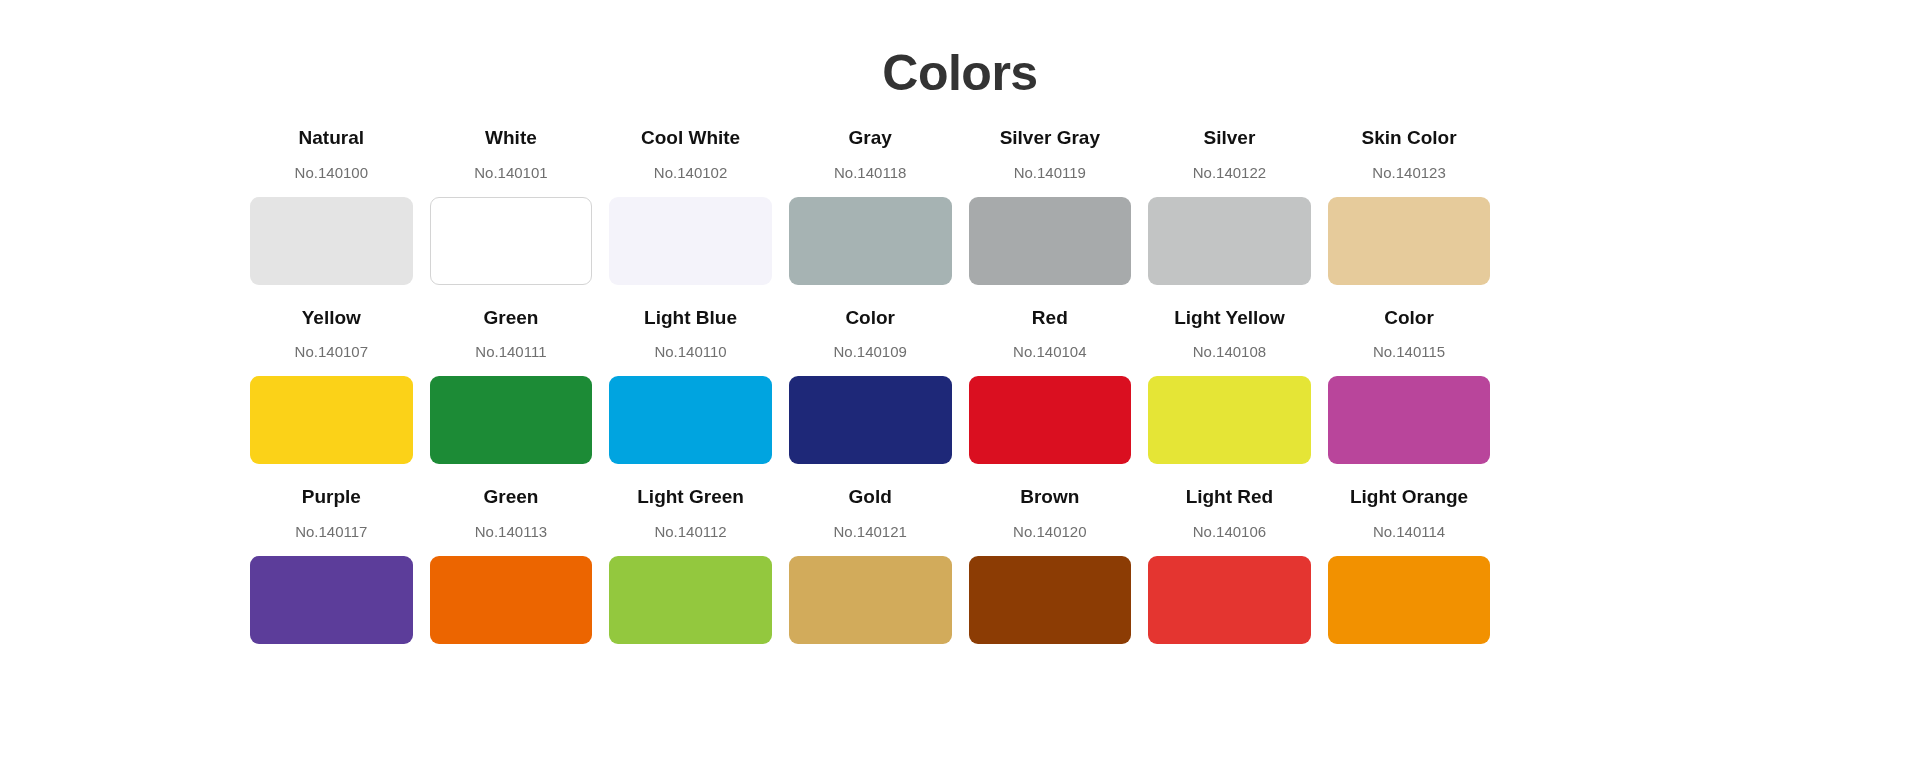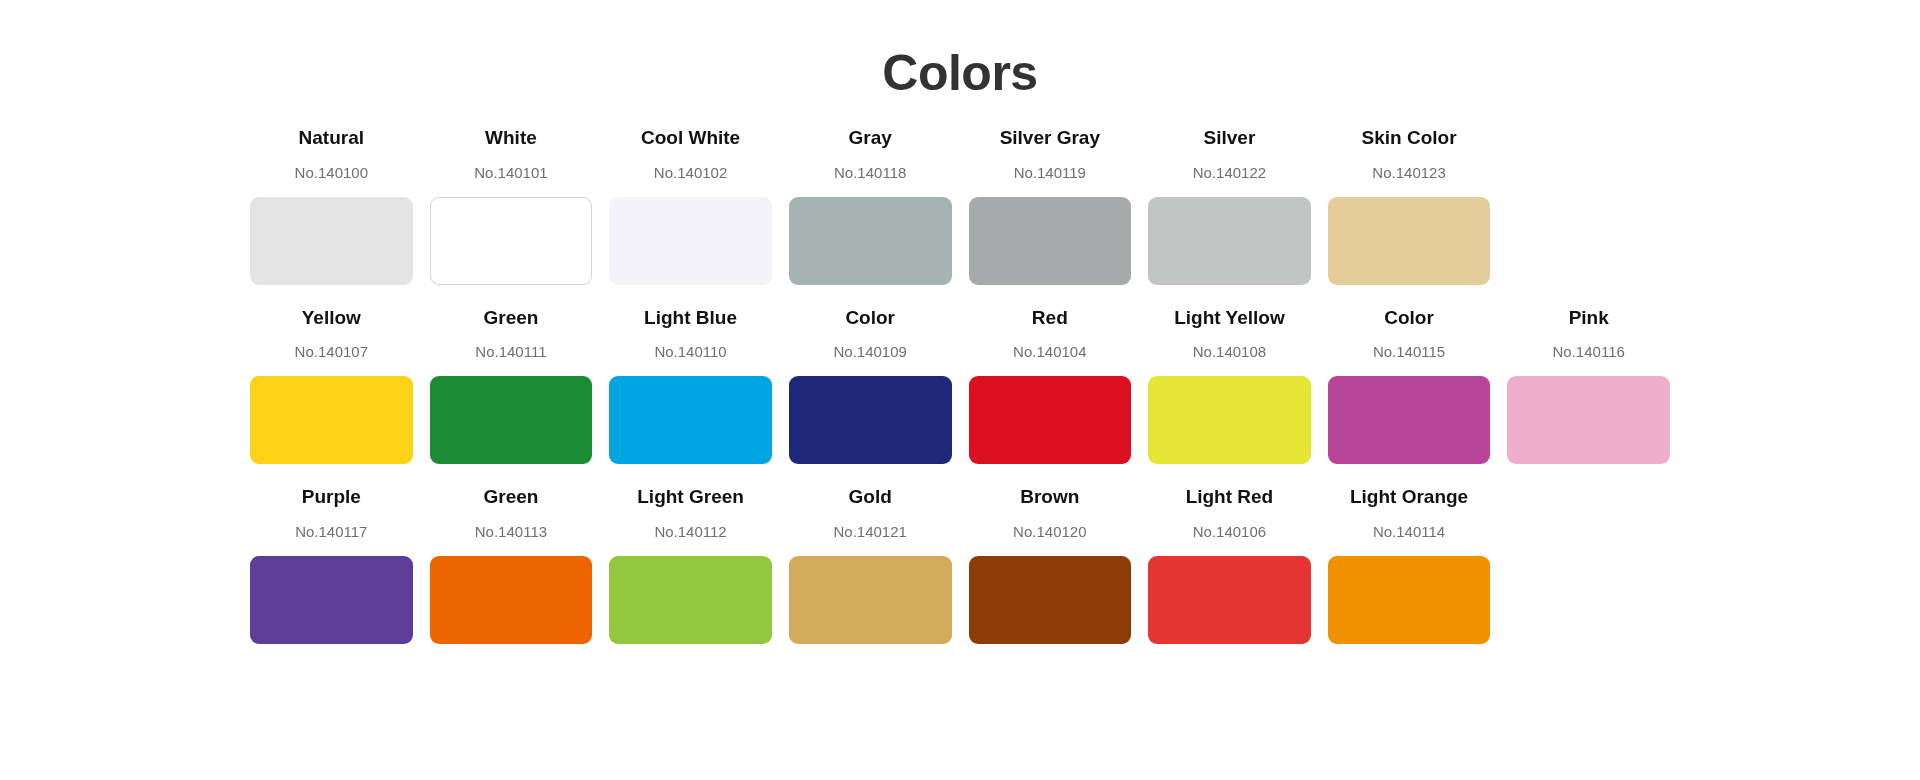--- a/index.html
+++ b/index.html
@@ -161,25 +161,20 @@
         <div class="color-cell">
           <div class="color-name">Light Yellow</div>
           <div class="color-code">No.140108</div>
           <div class="color-swatch" style="background-color: rgb(229, 229, 54);"></div>
         </div>
         <div class="color-cell">
           <div class="color-name">Color</div>
           <div class="color-code">No.140115</div>
           <div class="color-swatch" style="background-color: rgb(185, 69, 155);"></div>
         </div>
-        <div class="color-cell">
-          <div class="color-name">Pink</div>
-          <div class="color-code">No.140116</div>
-          <div class="color-swatch" style="background-color: rgb(240, 174, 205);"></div>
-        </div>
       </div>
       <div class="color-row">
         <div class="color-cell">
           <div class="color-name">Purple</div>
           <div class="color-code">No.140117</div>
           <div class="color-swatch" style="background-color: rgb(92, 61, 154);"></div>
         </div>
         <div class="color-cell">
           <div class="color-name">Green</div>
           <div class="color-code">No.140113</div>

